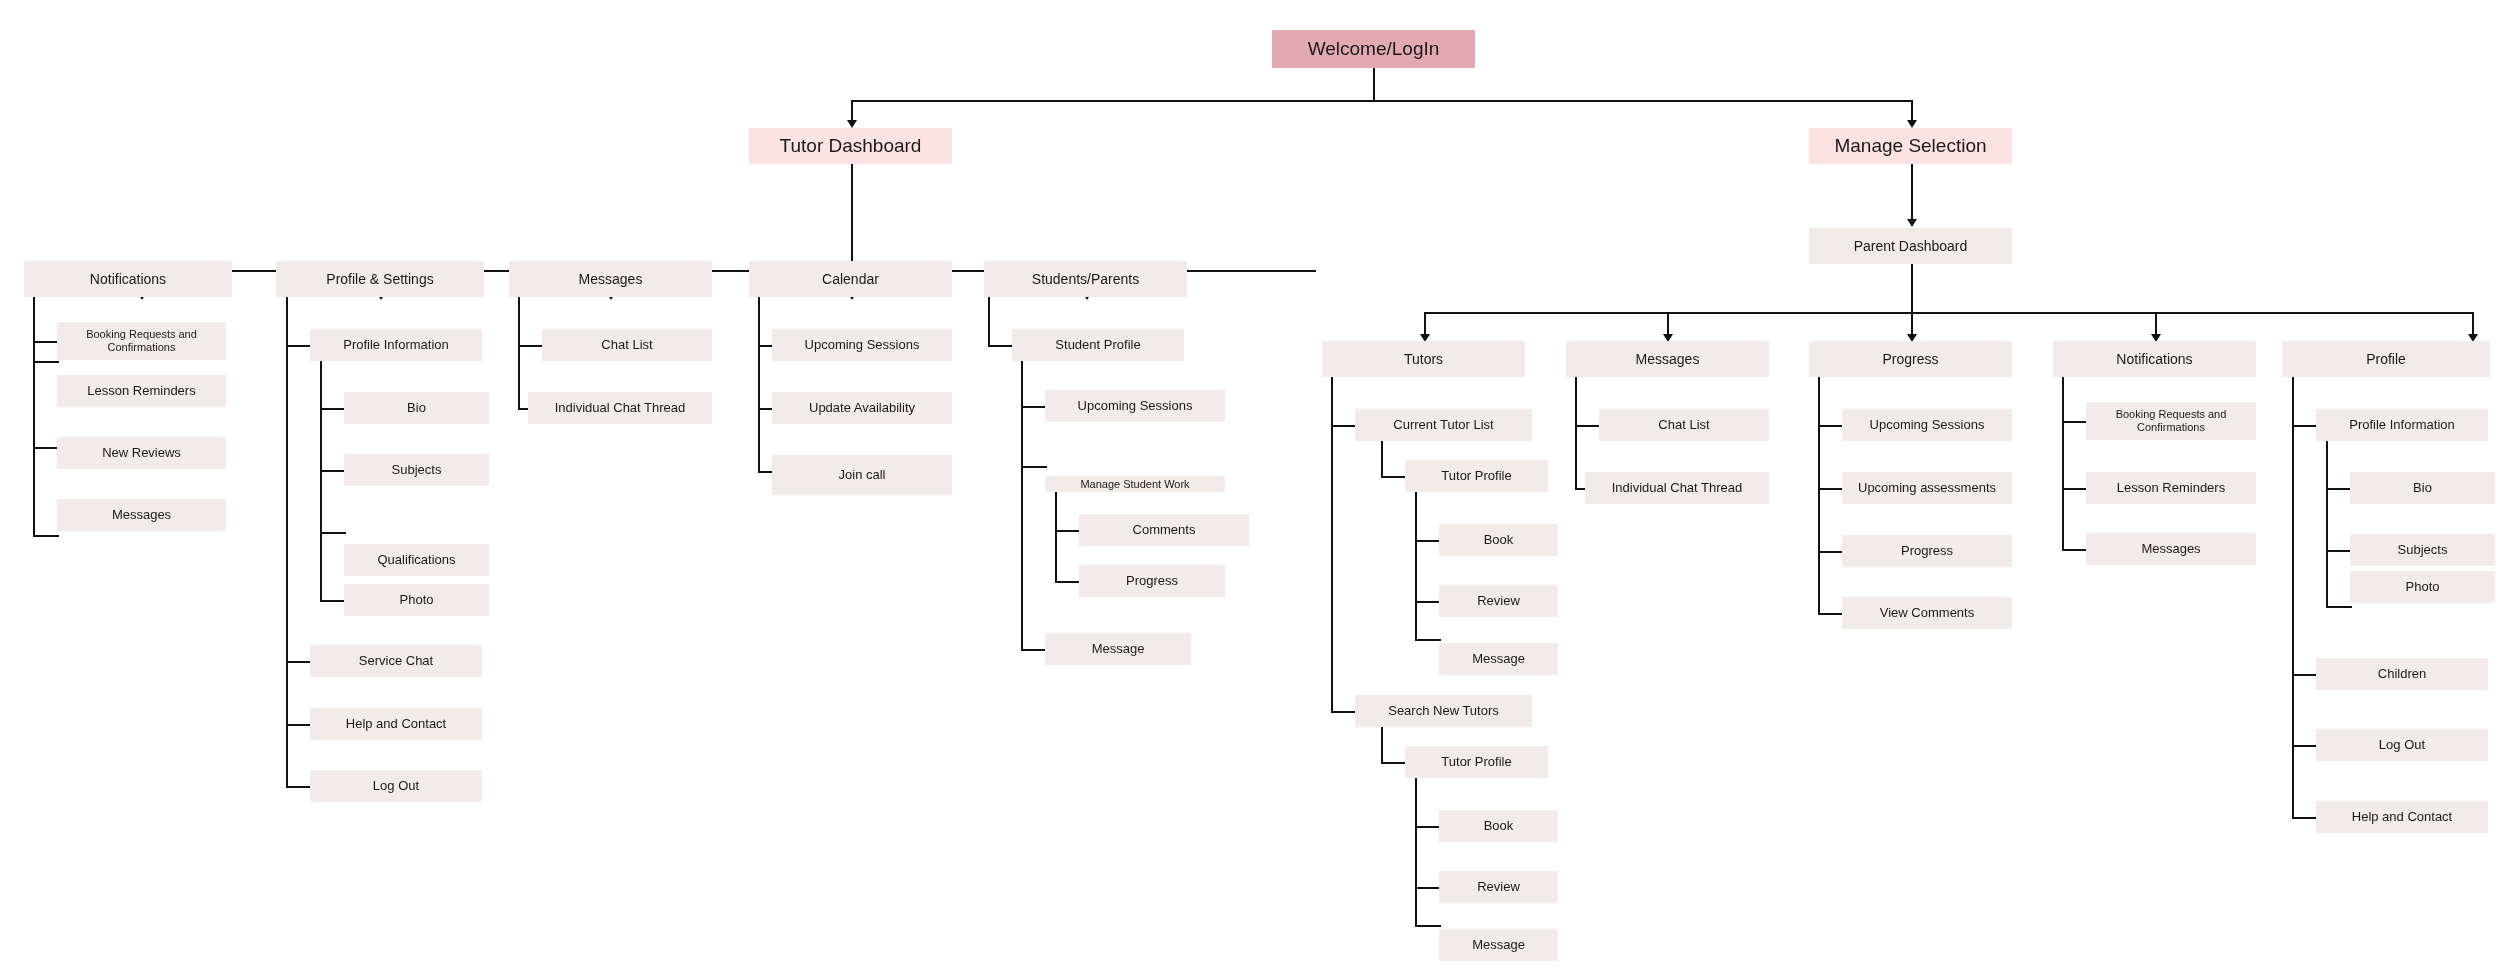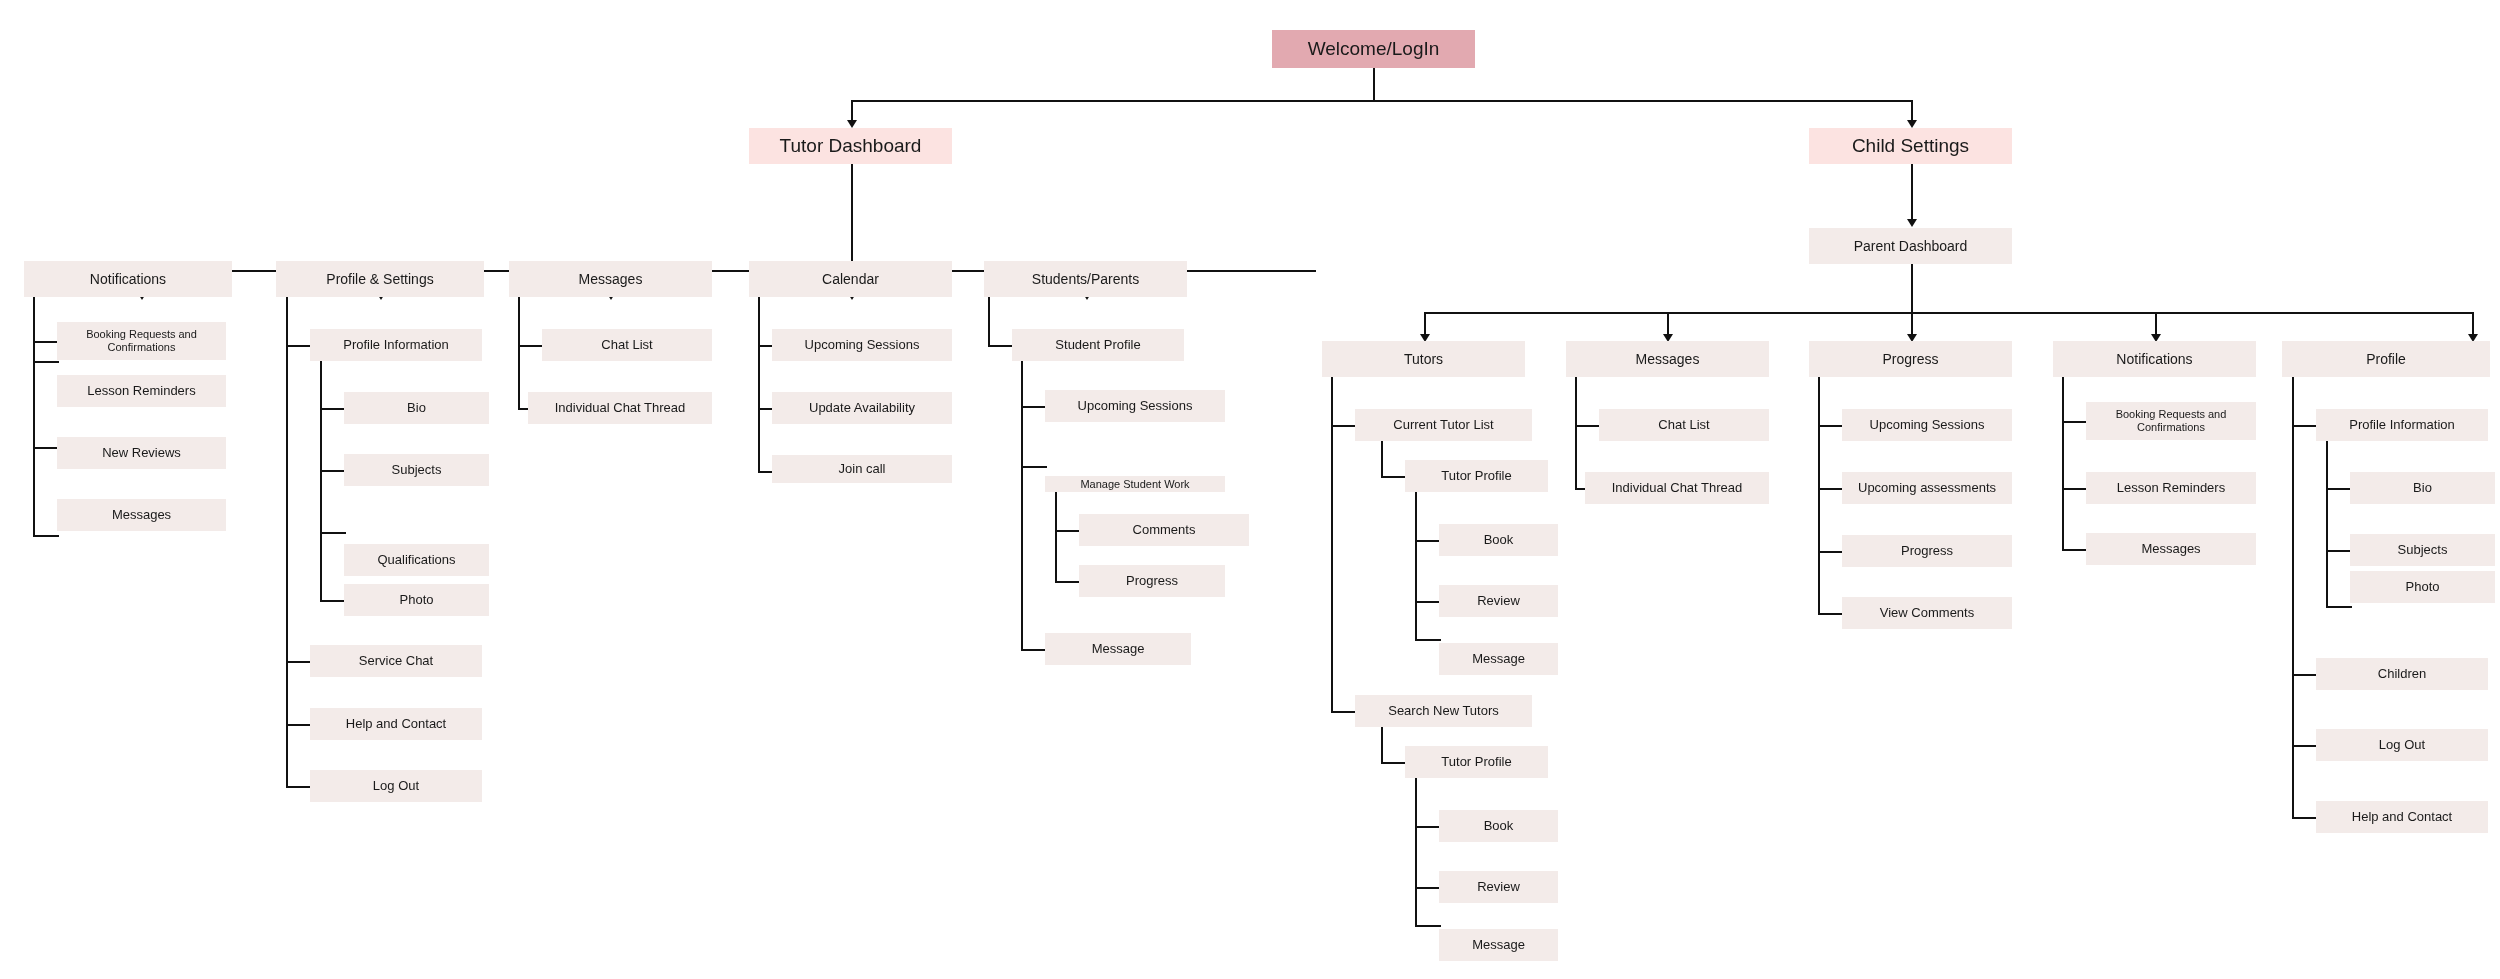--- a/index.html
+++ b/index.html
@@ -178,21 +178,21 @@
   <div class="node t3 f13" style="left:772px; top:329px; width:180px; height:32px;">
     <span>Upcoming Sessions</span>
   </div>
 
   <div class="hline" style="left:758px; top:408px; width:26px;"></div>
   <div class="node t3 f13" style="left:772px; top:392px; width:180px; height:32px;">
     <span>Update Availability</span>
   </div>
 
   <div class="hline" style="left:758px; top:471px; width:26px;"></div>
-  <div class="node t3 f13" style="left:772px; top:455px; width:180px; height:28px;">
+  <div class="node t3 f13" style="left:772px; top:455px; width:180px; height:40px;">
     <span>Join call</span>
   </div>
 
   <div class="node t3 f14" style="left:984px; top:261px; width:203px; height:36px;">
     <span>Students/Parents</span>
   </div>
   <div class="hline" style="left:988px; top:345px; width:26px;"></div>
   <div class="vline" style="left:988px; top:297px; height:48px;"></div>
 
   <div class="node t3 f13" style="left:1012px; top:329px; width:172px; height:32px;">
@@ -220,21 +220,21 @@
   <div class="node t3 f13" style="left:1079px; top:565px; width:146px; height:32px;">
     <span>Progress</span>
   </div>
 
   <div class="hline" style="left:1021px; top:649px; width:26px;"></div>
   <div class="node t3 f13" style="left:1045px; top:633px; width:146px; height:32px;">
     <span>Message</span>
   </div>
 
   <div class="node t2 f15" style="left:1809px; top:128px; width:203px; height:36px;">
-    <span>Child Settings</span>
+    <span>Manage Selection</span>
   </div>
   <div class="vline" style="left:1911px; top:164px; height:57px;"></div>
   <div class="arrow" style="left:1907px; top:219px;"></div>
 
   <div class="node t3 f14" style="left:1809px; top:228px; width:203px; height:36px;">
     <span>Parent Dashboard</span>
   </div>
 
   <div class="vline" style="left:1911px; top:264px; height:49px;"></div>
   <div class="hline" style="left:1424px; top:312px; width:1049px;"></div>

